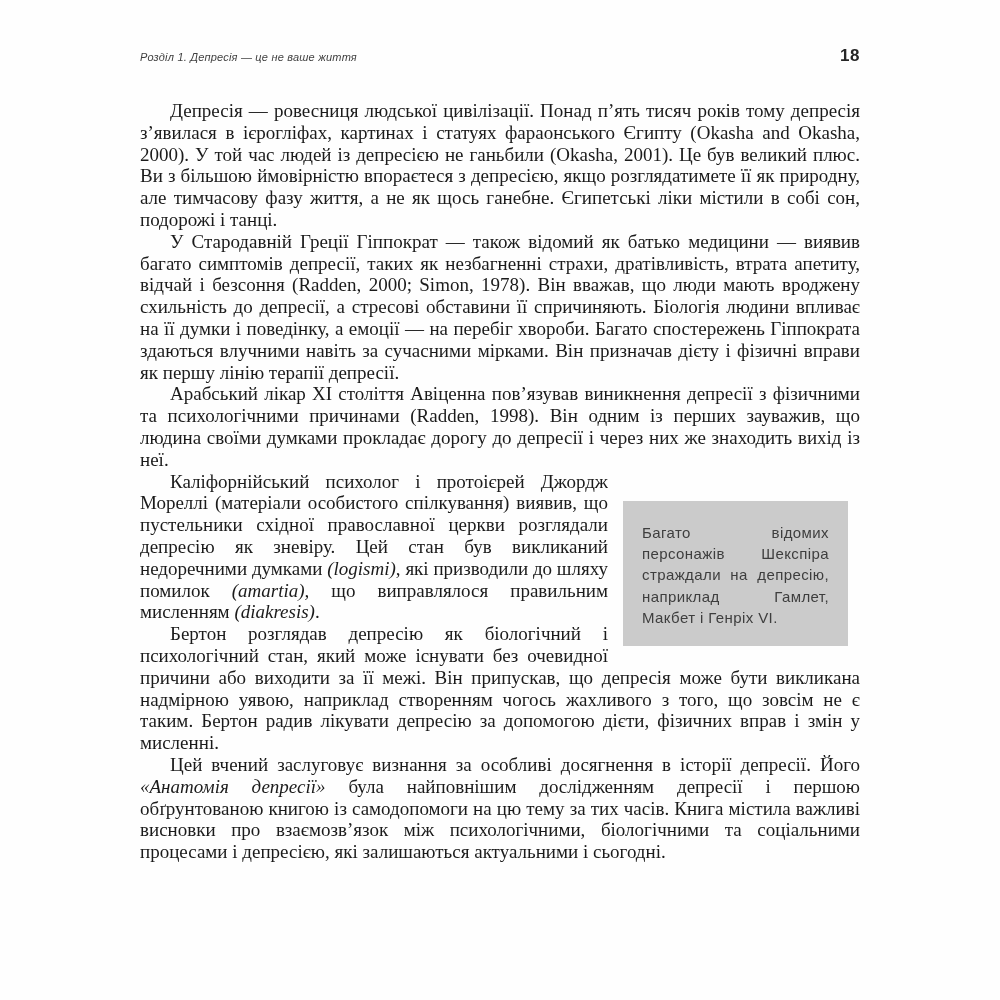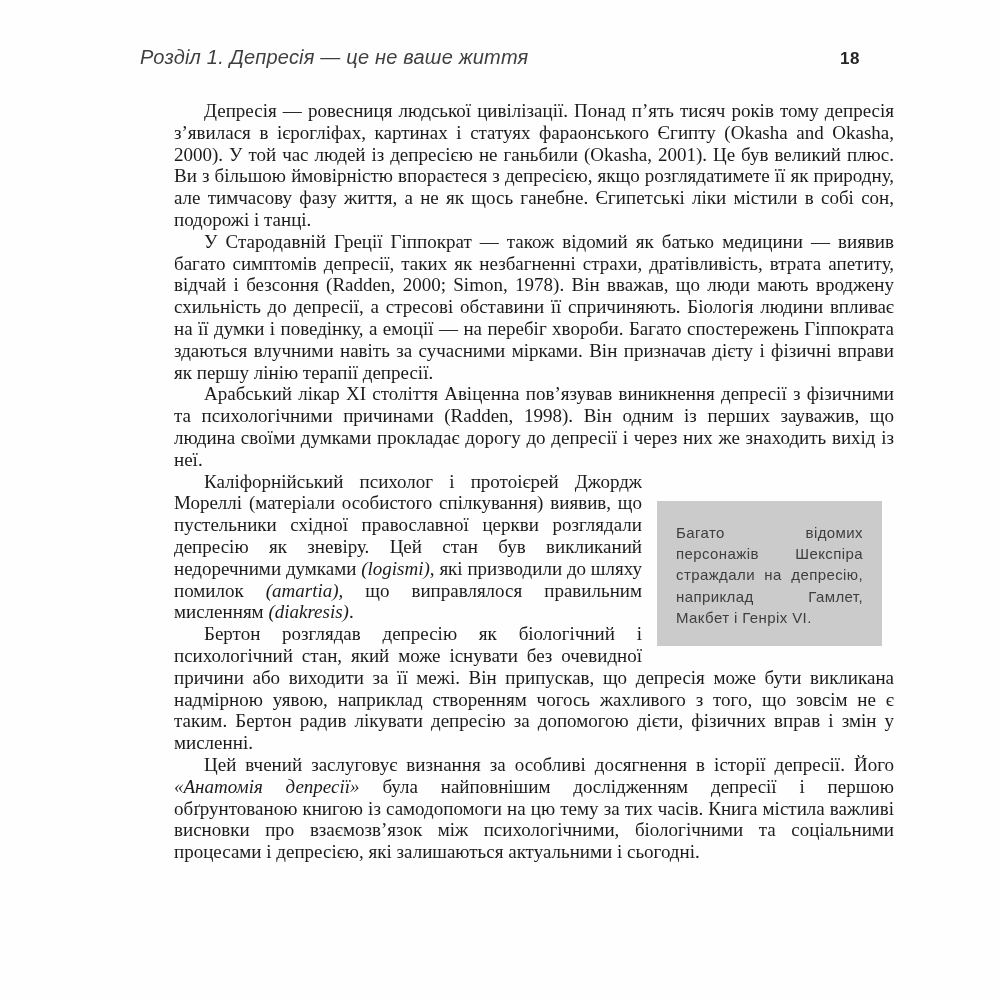--- a/index.html
+++ b/index.html
@@ -20,41 +20,40 @@
     left: 140px;
     top: 46px;
     width: 720px;
     display: flex;
     justify-content: space-between;
     align-items: baseline;
     font-family: "Liberation Sans", sans-serif;
   }
   .running-head {
     font-style: italic;
-    font-size: 20px;
+    font-size: 11px;
     letter-spacing: 0.2px;
     color: #3f3f3f;
   }
   .folio {
     font-weight: bold;
     font-size: 17px;
     letter-spacing: 0.5px;
     color: #262626;
   }
   .text-block {
     position: absolute;
     left: 140px;
     top: 100px;
     width: 720px;
     font-size: 19px;
     line-height: 21.8px;
     color: #1b1b1b;
     text-align: justify;
     hyphens: auto;
-    margin-left: 34px;
     -webkit-hyphens: auto;
   }
   .para {
     margin: 0;
     text-indent: 30px;
   }
   .para em {
   }
   .callout {
     float: right;

